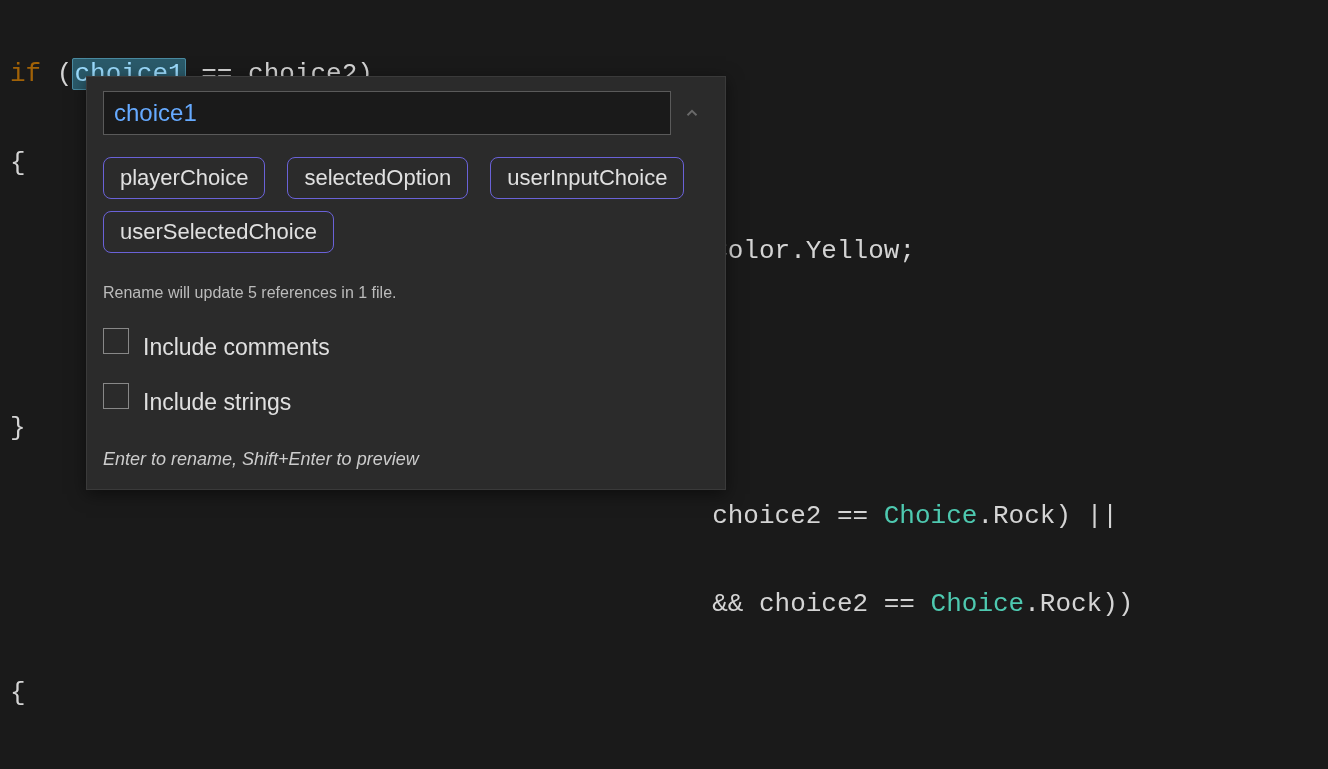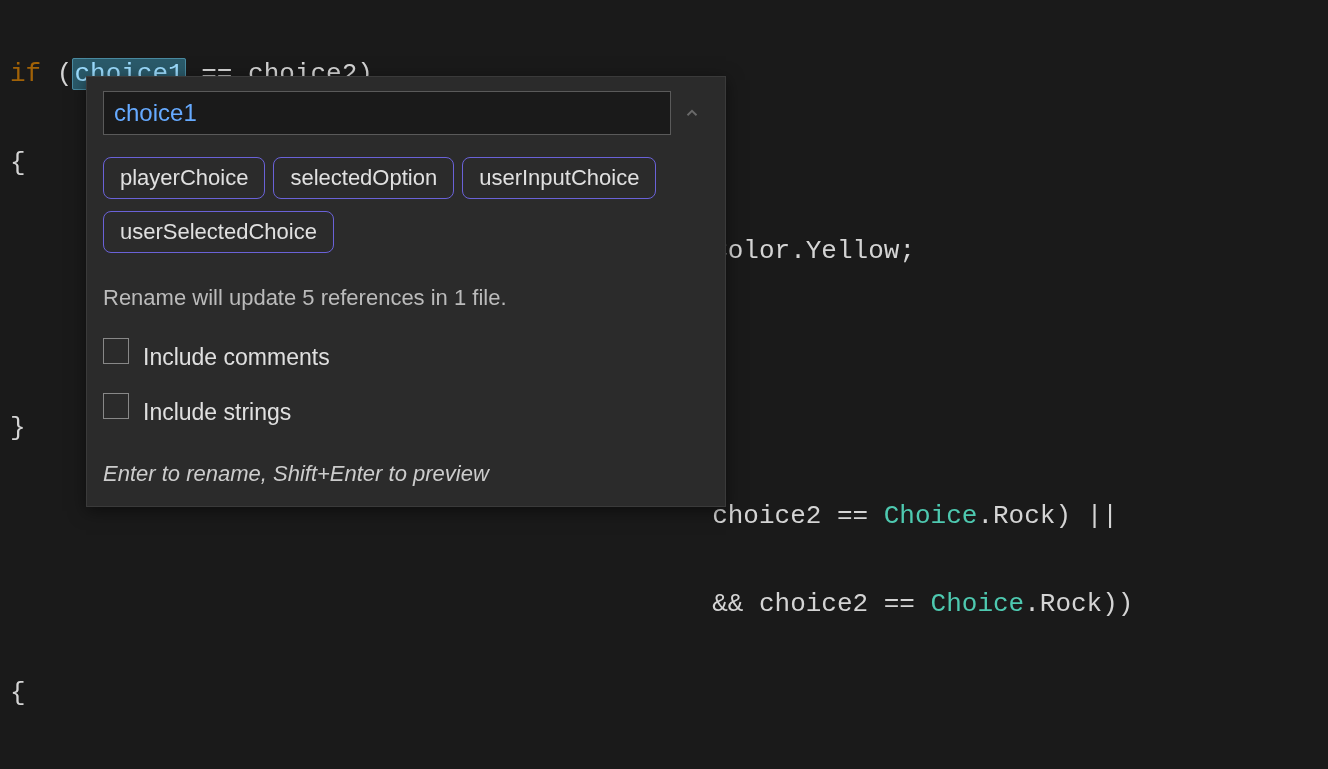--- a/index.html
+++ b/index.html
@@ -67,36 +67,36 @@
     .popup-chevron {
       width: 18px;
       height: 18px;
       color: #6a6a6a;
       cursor: pointer;
       margin-right: 8px;
     }
     .suggestion-area {
       display: flex;
       flex-wrap: wrap;
-      gap: 12px 8px;
+      gap: 12px 22px;
       margin-bottom: 26px;
     }
     .suggestion-chip {
       border: 1.5px solid #6a62d8;
       background: transparent;
       color: #e0e0e0;
       font-family: "Segoe UI", Arial, sans-serif;
       font-size: 22px;
       padding: 7px 16px;
       border-radius: 8px;
       cursor: pointer;
     }
     .popup-status {
       color: #bbbbbb;
-      font-size: 22px;
+      font-size: 16px;
       margin-bottom: 22px;
       font-family: "Segoe UI", Arial, sans-serif;
     }
     .popup-check {
       display: flex;
       align-items: flex-start;
       gap: 14px;
       margin-bottom: 16px;
       cursor: pointer;
     }
@@ -108,21 +108,21 @@
       display: inline-block;
     }
     .popup-check-label {
       color: #e0e0e0;
       font-size: 23px;
       font-family: "Segoe UI", Arial, sans-serif;
     }
     .popup-hint {
       font-style: italic;
       color: #cccccc;
-      font-size: 22px;
+      font-size: 18px;
       margin-top: 22px;
       font-family: "Segoe UI", Arial, sans-serif;
     }
   </style>
 </head>
 <body>
 
 <div class="code-area">
 <span class="line"><span class="kw-control">if</span><span class="punct"> (</span><span class="highlight-selection">choice1</span><span class="punct"> == </span><span class="identifier">choice2</span><span class="punct">)</span></span>
 <span class="line"><span class="punct">{</span></span>

